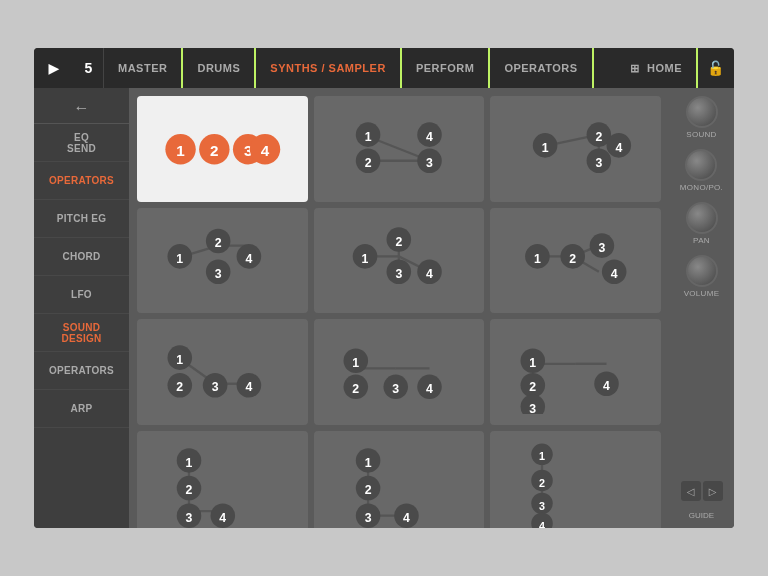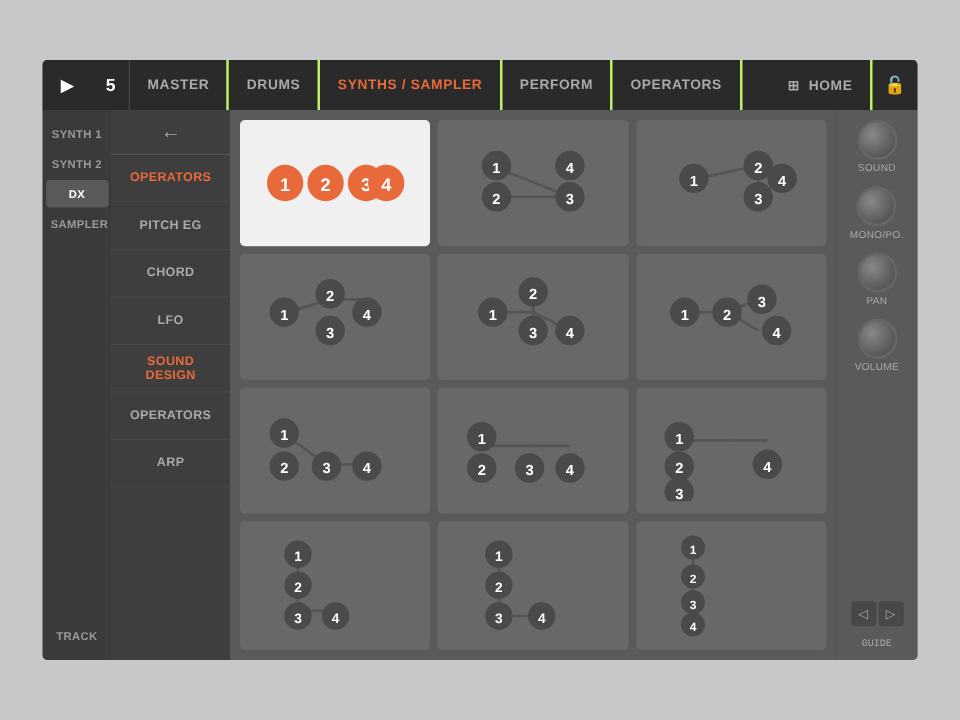--- a/index.html
+++ b/index.html
@@ -211,21 +211,20 @@
       cursor: pointer;
     }
     .right-btns-row {
       display: flex;
       gap: 2px;
     }
     .guide-label {
       color: #aaa;
       font-size: 8px;
       text-align: center;
-      font-family: Liberation Mono, monospace;
     }
     
     .op-svg {
       width: 90%;
       height: 80%;
     }
   </style>
 </head>
 <body>
 
@@ -242,30 +241,24 @@
     <div class="nav-item">DRUMS</div>
     <div class="nav-item active">SYNTHS / SAMPLER</div>
     <div class="nav-item">PERFORM</div>
     <div class="nav-item">OPERATORS</div>
     <div class="nav-item home">⊞&nbsp; HOME</div>
     <div class="nav-lock">🔓</div>
   </div>
 
   <div id="main-content">
 
-    <div id="left-sidebar">
-      <div class="sidebar-item">SYNTH 1</div>
-      <div class="sidebar-item">SYNTH 2</div>
-      <div class="sidebar-item active">DX</div>
-      <div class="sidebar-item">SAMPLER</div>
-      <div class="sidebar-item" style="margin-top:auto;">TRACK</div>
-    </div>
 
     <div id="middle-menu">
       <div class="middle-back">←</div>
+      <div class="middle-item">EQ<br>SEND</div>
       <div class="middle-item orange">OPERATORS</div>
       <div class="middle-item">PITCH EG</div>
       <div class="middle-item">CHORD</div>
       <div class="middle-item">LFO</div>
       <div class="middle-item orange">SOUND<br>DESIGN</div>
       <div class="middle-item">OPERATORS</div>
       <div class="middle-item">ARP</div>
     </div>
 
     <div id="grid-area">

